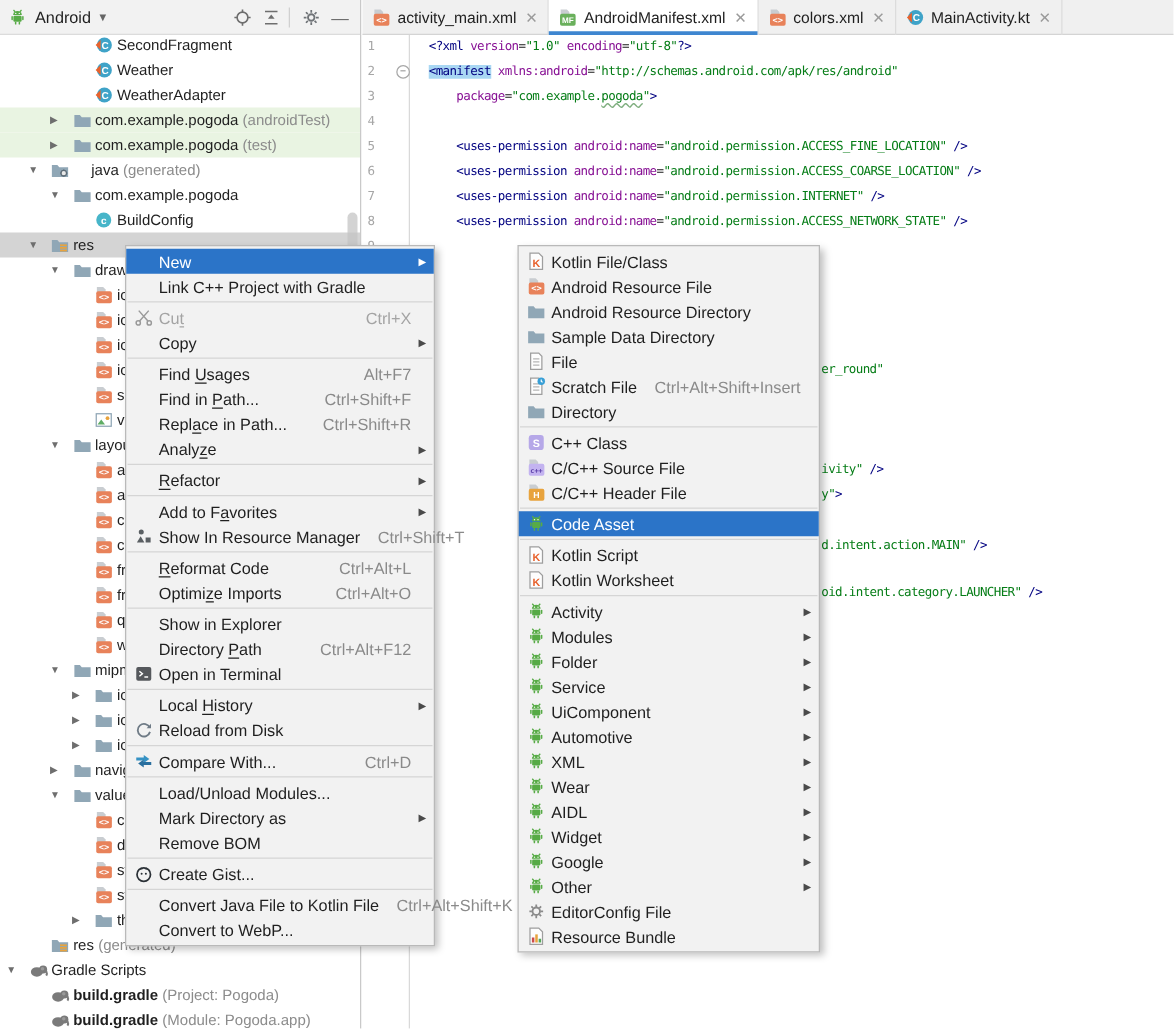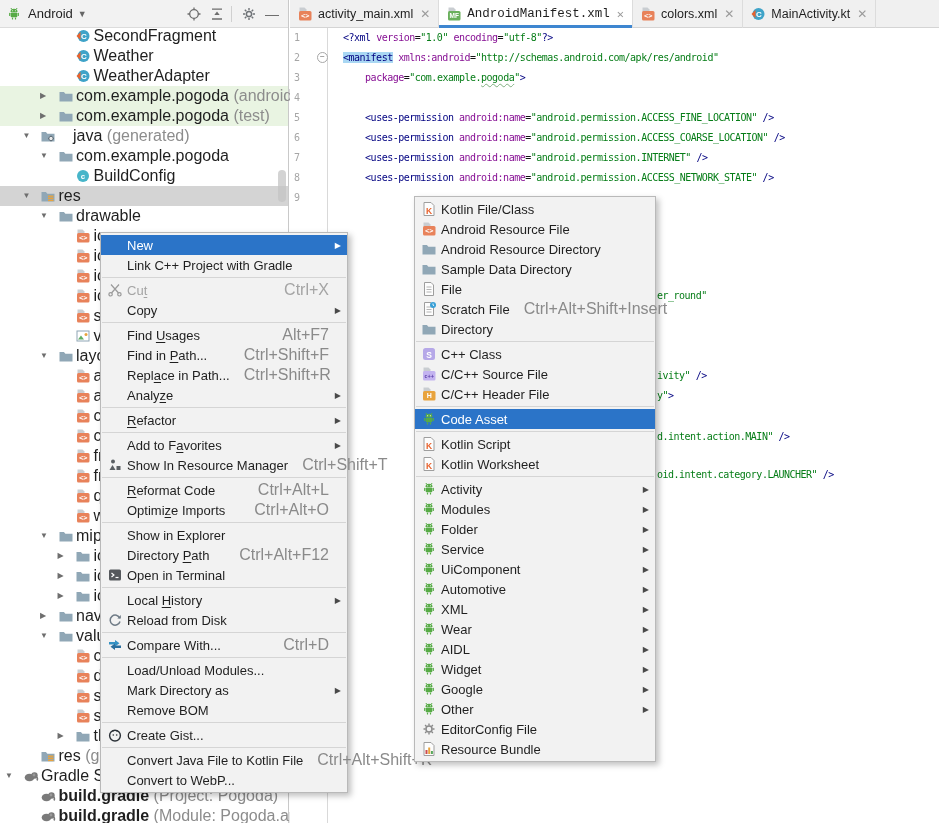--- a/index.html
+++ b/index.html
@@ -13,56 +13,56 @@
   #panel-header .caret{font-size:9px;color:#666;margin-left:5px;}
   #panel-header .sp{flex:1;}
   .hbtn{width:20px;height:20px;display:flex;align-items:center;justify-content:center;margin-left:3px;}
   .vsep{width:1px;height:16px;background:#d0d0d0;margin:0 4px;}
   #tree{position:absolute;left:0;top:26px;width:100%;}
   .trow{position:relative;height:20px;width:100%;white-space:nowrap;}
   .trow.bg-green{background:#e9f4e2;}
   .trow.bg-gray{background:#d4d4d4;}
   .tarr{position:absolute;top:0;height:20px;line-height:20px;font-size:8px;color:#6e6e6e;}
   .tico{position:absolute;top:2px;width:16px;height:16px;}
-  .tlab{position:absolute;top:0;height:20px;line-height:20px;font-size:16px;color:#1f1f1f;}
+  .tlab{position:absolute;top:0;height:20px;line-height:20px;font-size:12px;color:#1f1f1f;}
   .tlab b{font-weight:bold;}
   .tsuf{color:#8c8c8c;}
   #tree-thumb{position:absolute;right:2px;top:170px;width:8px;height:32px;background:#c4c4c4;border-radius:4px;opacity:.75;}
   
   #tabbar{position:absolute;left:290px;top:0;right:0;height:28px;background:#f0f0f0;border-bottom:1px solid #d4d4d4;
       display:flex;box-sizing:border-box;}
   .tab{display:flex;align-items:center;padding:0 8px 0 7px;border-right:1px solid #dcdcdc;position:relative;height:28px;box-sizing:border-box;}
   .tab .lbl{font-size:12.5px;color:#1f1f1f;margin:0 6px 0 5px;}
   .tab .x{font-size:12px;color:#9a9a9a;margin-left:1px;}
-  .tab.active{background:#fff;font-family:Liberation Mono, monospace;}
+  .tab.active{background:#fff;}
   .tab.active:after{content:"";position:absolute;left:0;right:0;bottom:0;height:3px;background:#3e86d0;}
   .ic16{width:16px;height:16px;display:block;}
   
   #editor{position:absolute;left:290px;top:28px;right:0;bottom:0;background:#fff;font-family:"DejaVu Sans Mono",monospace;}
   #gutter{position:absolute;left:0;top:0;width:38px;bottom:0;border-right:1px solid #d9d9d9;box-sizing:border-box;}
   .gnum{height:20px;line-height:20px;font-size:10px;color:#a6a6a6;padding-left:4px;}
   #fold2{position:absolute;left:27px;top:24px;width:9px;height:9px;border:1px solid #a7a7a7;border-radius:50%;
      font-size:8px;line-height:8px;text-align:center;color:#7c7c7c;background:#fff;}
   #code{position:absolute;left:53px;top:0;right:0;}
   .cline{height:20px;line-height:20px;font-size:10px;letter-spacing:-0.5px;white-space:pre;}
   .tg{color:#000080;} .at{color:#871094;} .st{color:#067d17;} .pl{color:#141414;}
   .hl{background:#a9d7f3;}
   .ws{text-decoration:underline;text-decoration-style:wavy;text-decoration-color:#7fae7f;text-underline-offset:2px;}
   .frag{position:absolute;left:367px;height:20px;line-height:20px;font-size:10px;letter-spacing:-0.5px;white-space:pre;}
   
   .menu{position:absolute;background:#f2f2f2;border:1px solid #b9b9b9;box-shadow:3px 3px 6px rgba(0,0,0,.25);
      box-sizing:border-box;padding:2px 0;z-index:10;}
-  #ctxmenu{left:100px;top:196px;width:248px;margin-top:36px;}
+  #ctxmenu{left:100px;top:196px;width:248px;}
   #submenu{left:414px;top:196px;width:242px;z-index:11;}
   .mi{display:flex;align-items:center;height:20px;padding:0 6px 0 6px;}
   .mi .mic{width:20px;height:16px;flex:0 0 20px;display:flex;align-items:center;}
   .mi .mlab{font-size:13px;color:#1f1f1f;white-space:nowrap;}
   .mi .mlab u{text-underline-offset:2px;}
   .mi .mgap{flex:1;}
-  .mi .msc{font-size:16px;color:#8a8a8a;white-space:nowrap;margin-left:14px;}
+  .mi .msc{font-size:13px;color:#8a8a8a;white-space:nowrap;margin-left:14px;}
   .mi .mar{width:12px;text-align:right;font-size:8px;color:#4a4a4a;}
   .mi.sel{background:#2b74c8;}
   .mi.sel .mlab,.mi.sel .msc{color:#fff;}
   .mi.sel .mar{color:#fff;}
   .mi.dis .mlab,.mi.dis .msc{color:#a4a4a4;}
   .msep{height:1px;background:#d5d5d5;margin:2px 1px;}
 </style>
 </head>
 <body>
 

